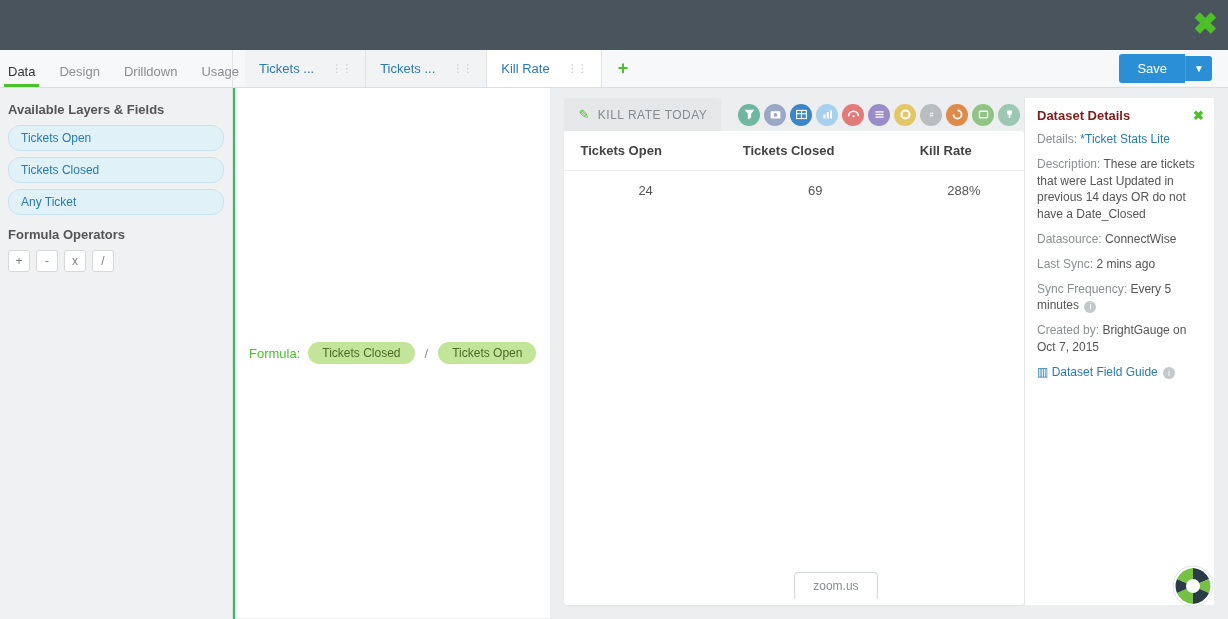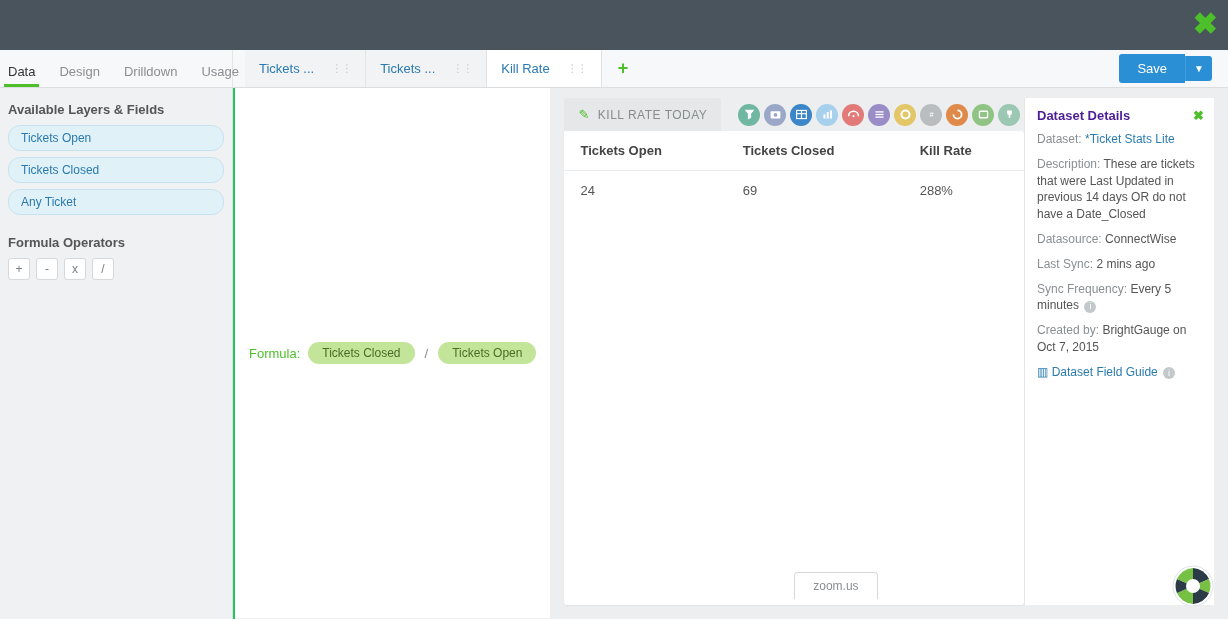--- a/index.html
+++ b/index.html
@@ -43,24 +43,24 @@
 .card-head { display:flex; align-items:center; }
 .tab-pill { background:#e5e7e8; padding: 9px 14px; border-radius:3px 3px 0 0; display:flex; align-items:center; gap:8px; color:#878c90; font-size:12px; letter-spacing:.5px;}
 .tab-pill .pencil { color:#4cbf2b; font-size:13px;}
 .iconrow { margin-left:auto; display:flex; gap:4px; padding-right:4px;}
 .iconrow .ic { width:22px; height:22px; border-radius:50%; display:flex; align-items:center; justify-content:center; cursor:pointer;}
 .ic svg { width:13px; height:13px; fill:#fff; }
 .card-body { background:#fff; border-radius:0 3px 3px 3px; box-shadow: 0 1px 2px rgba(0,0,0,.06); flex:1; overflow:auto; }
 
 table.data { width:100%; border-collapse: collapse; }
 table.data th { text-align:left; font-size:13px; font-weight:600; color:#444; padding: 12px 16px; border-bottom:1px solid #eaecee;}
-table.data td { text-align:left; font-size:13px; color:#555; padding: 12px 16px;}
+table.data td { text-align:center; font-size:13px; color:#555; padding: 12px 16px;}
 
 .details { width:190px; background:#fff; border-left:1px solid #e6e6e6; padding: 10px 12px; font-size:12px; color:#555; position:relative;}
-.details h4 { font-size:13px; font-weight:600; color:#4c1d95; margin-bottom:8px;}
+.details h4 { font-size:13px; font-weight:600; color:#7f1d1d; margin-bottom:8px;}
 .details .close-d { position:absolute; right:10px; top:10px; color:#4cbf2b; font-weight:bold; cursor:pointer; font-size:13px;}
 .details .row { margin-bottom:8px; line-height:1.4;}
 .details .k { color:#8a8f93; }
 .details a { color:#2a7ab0; text-decoration:none;}
 .details .info-i { display:inline-flex; width:12px; height:12px; border-radius:50%; background:#c3c8cb; color:#fff; font-size:9px; align-items:center; justify-content:center; margin-left:2px;}
 
 .zoom-pill { position:absolute; bottom:6px; left:50%; transform:translateX(0); background:#fff; border:1px solid #d6d9db; border-bottom:none; border-radius:4px 4px 0 0; padding:6px 18px; font-size:12px; color:#8a8f93;}
 
 .brand-badge { position:absolute; right:14px; bottom:12px; width:42px; height:42px; }
 .brand-badge svg { width:42px; height:42px; }
@@ -100,21 +100,21 @@
     </div>
   </div>
 </div>
 
 <div class="body-wrap">
   <div class="sidebar">
     <h3>Available Layers &amp; Fields</h3>
     <div class="layer-chip">Tickets Open</div>
     <div class="layer-chip">Tickets Closed</div>
     <div class="layer-chip">Any Ticket</div>
-    <h3 style="margin-top:20px">Formula Operators</h3>
+    <h3 style="margin-top:12px">Formula Operators</h3>
     <div class="ops">
       <div class="op">+</div>
       <div class="op">-</div>
       <div class="op">x</div>
       <div class="op">/</div>
     </div>
   </div>
 
   <div class="main">
     <div class="formula-row">
@@ -214,21 +214,21 @@
             </tr>
               </tbody>
           </table>
         </div>
         <div class="zoom-pill">zoom.us</div>
       </div>
 
       <div class="details">
         <span class="close-d">✖</span>
         <h4>Dataset Details</h4>
-        <div class="row"><span class="k">Dataset:</span> <a href="#">*Ticket Stats Lite</a></div>
+        <div class="row"><span class="k">Details:</span> <a href="#">*Ticket Stats Lite</a></div>
         <div class="row"><span class="k">Description:</span> <span>These are tickets that were Last Updated in previous 14 days OR do not have a Date_Closed</span></div>
         <div class="row"><span class="k">Datasource:</span> <span>ConnectWise</span></div>
         <div class="row"><span class="k">Last Sync:</span> <span>2 mins ago</span></div>
         <div class="row"><span class="k">Sync Frequency:</span> <span>Every 5 minutes</span> <span class="info-i">i</span></div>
         <div class="row"><span class="k">Created by:</span> <span>BrightGauge on Oct 7, 2015</span></div>
         <div class="row"><span style="color:#2a7ab0">▥</span> <a href="#">Dataset Field Guide</a> <span class="info-i">i</span></div>
       </div>
     </div>
   </div>
 </div>

